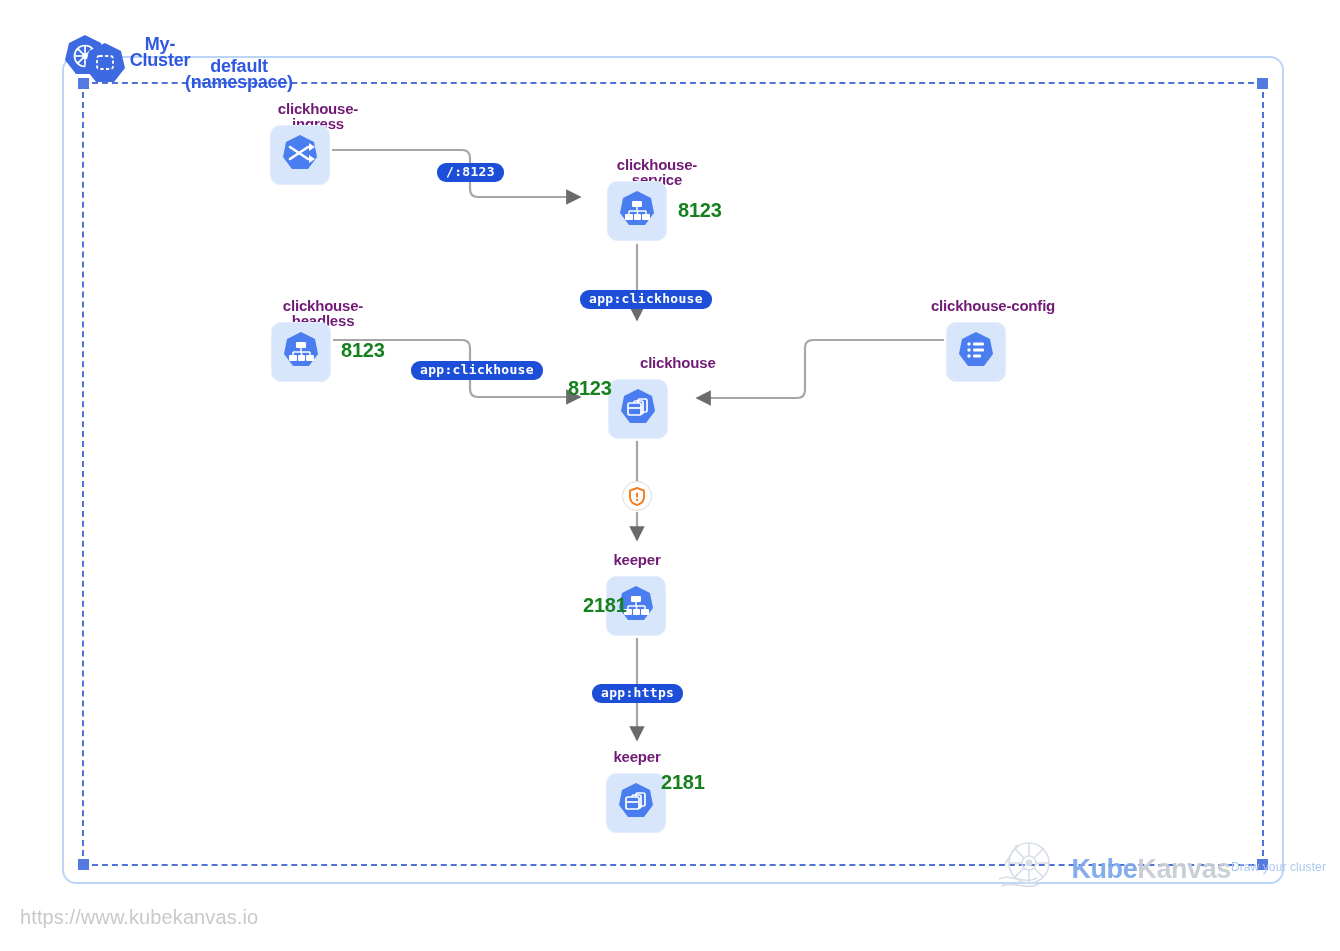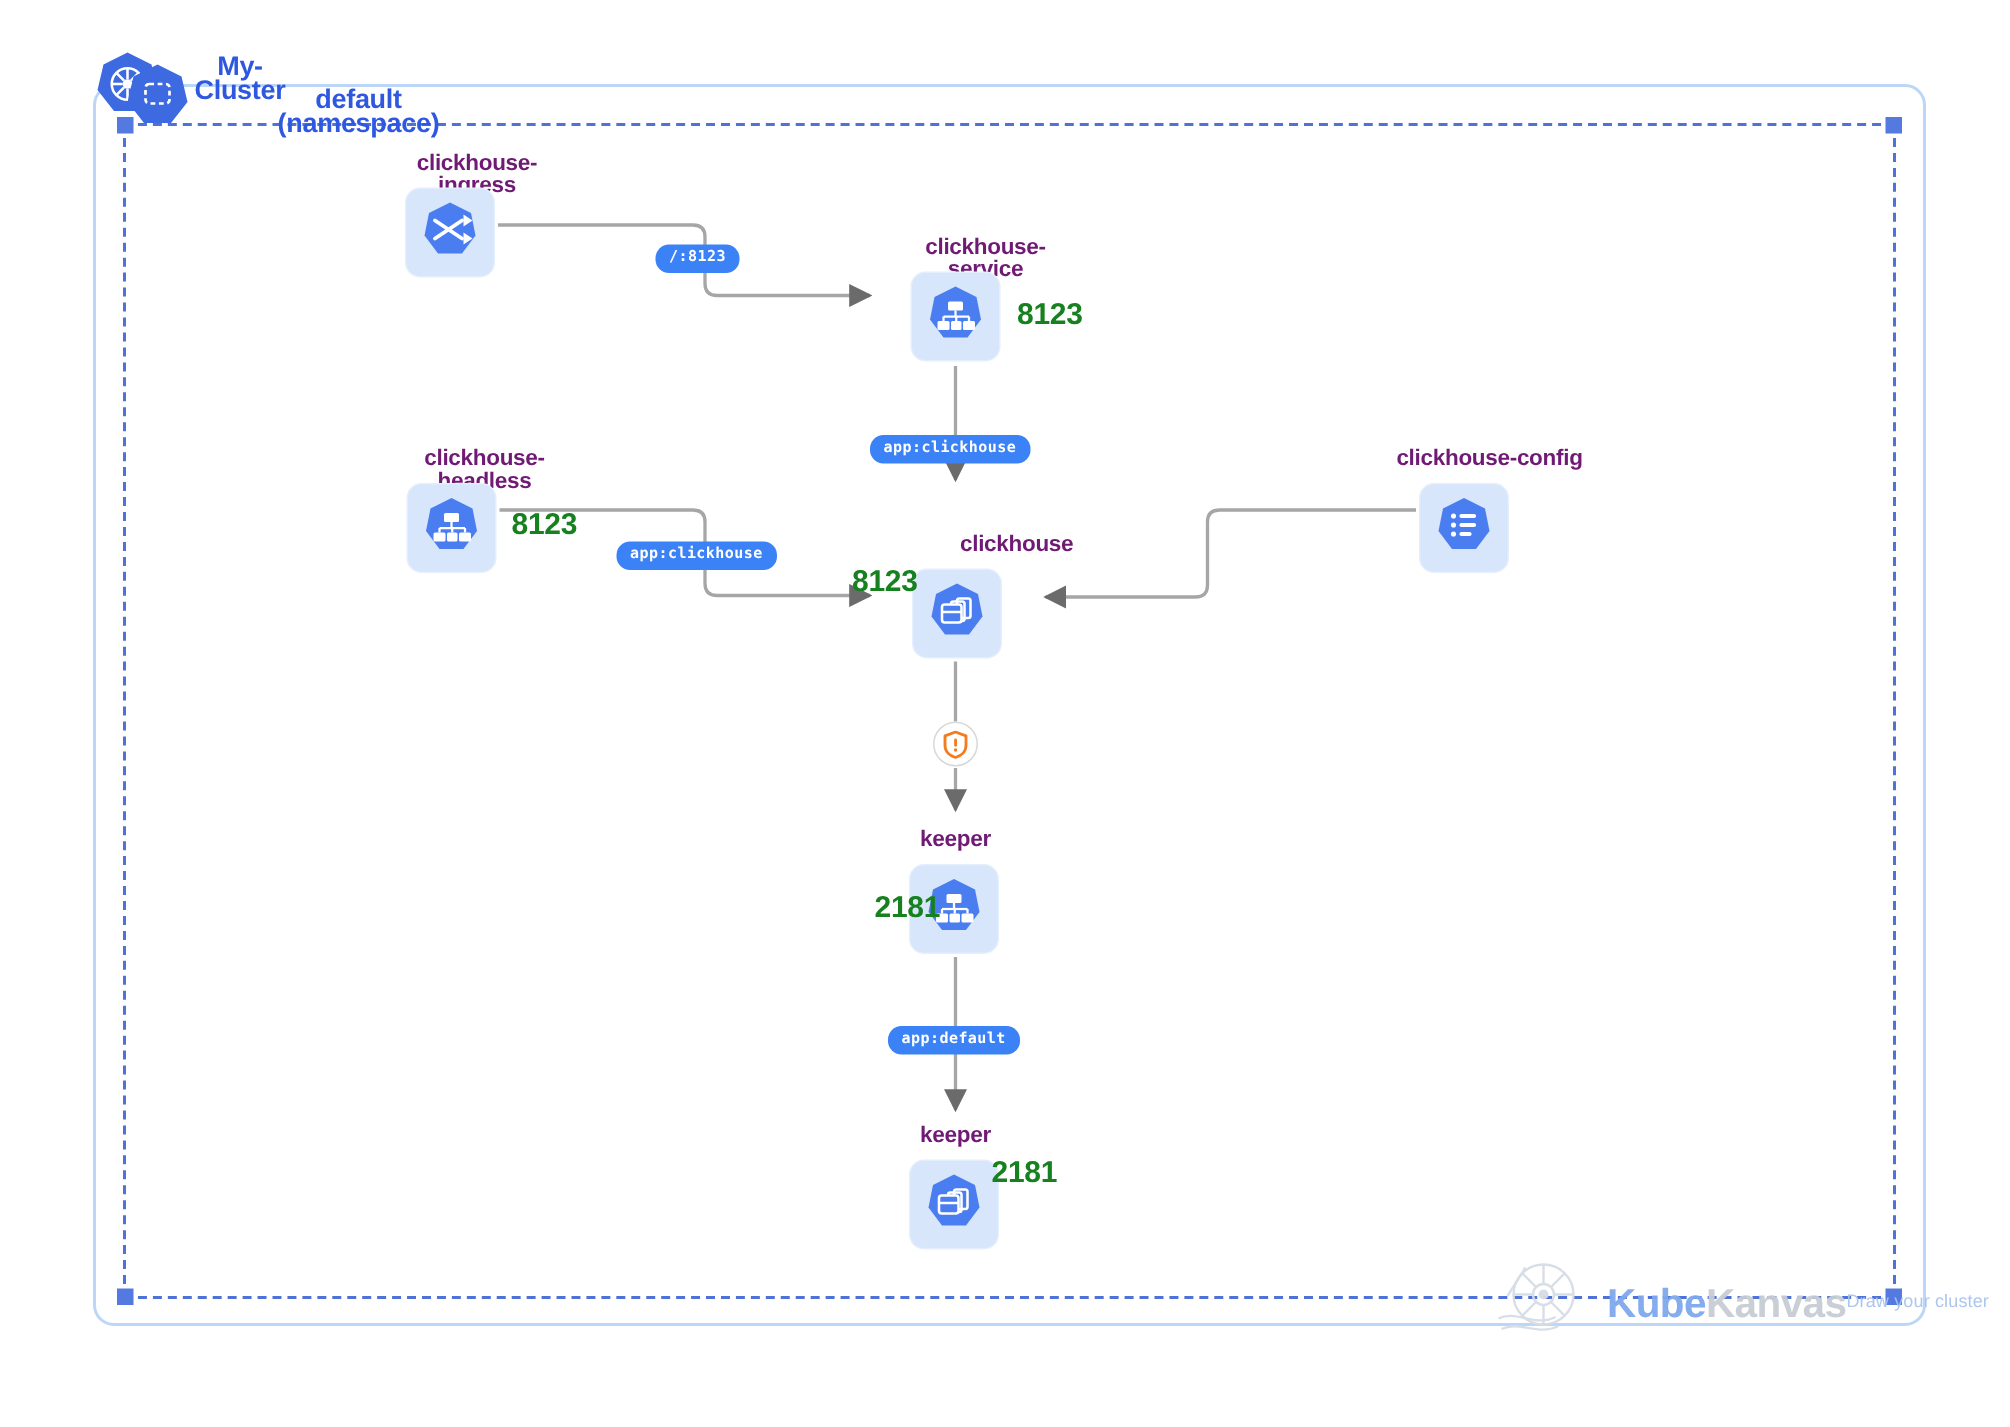--- a/index.html
+++ b/index.html
@@ -92,24 +92,24 @@
     color: #17801f;
     font-weight: bold;
     font-size: 20px;
     line-height: 15px;
     letter-spacing: -0.2px;
   }
 
   
   .edge-label {
     position: absolute;
-    background: #3b82f6;
+    background: #1d4ed8;
     color: #ffffff;
     font-family: "DejaVu Sans Mono", "Liberation Mono", monospace;
-    font-size: 10px;
+    font-size: 13px;
     font-weight: bold;
     letter-spacing: 0.3px;
     border-radius: 9px;
     padding: 3px 9px 4px 9px;
     white-space: nowrap;
     line-height: 12px;
   }
 
   
   .sec-badge {
@@ -336,22 +336,23 @@
         <rect x="12" y="16" width="13" height="12" rx="1.8" fill="#4a7ef0"></rect>
         <path d="M 12 21 L 25 21"></path>
       </g>
     </svg>
   </div>
   <div class="port" style="left:661px; top:775px;">2181</div>
 
   <div class="edge-label" style="left:437px; top:163px;">/:8123</div>
   <div class="edge-label" style="left:580px; top:290px;">app:clickhouse</div>
   <div class="edge-label" style="left:411px; top:361px;">app:clickhouse</div>
-  <div class="edge-label" style="left:592px; top:684px;">app:default</div>
-
+  <div class="edge-label" style="left:592px; top:684px;">app:https</div>
+
+  <div id="site-url">https://www.kubekanvas.io</div>
 
   <div id="watermark">
     <svg width="72" height="72" viewBox="0 0 72 72">
       <g stroke="#d6dde6" stroke-width="1.6" fill="none">
         <circle cx="36" cy="30" r="20"></circle>
         <circle cx="36" cy="30" r="7"></circle>
         <circle cx="36" cy="30" r="2.6" fill="#d6dde6"></circle>
         <line x1="36" y1="10" x2="36" y2="23"></line>
         <line x1="36" y1="37" x2="36" y2="50"></line>
         <line x1="16" y1="30" x2="29" y2="30"></line>

